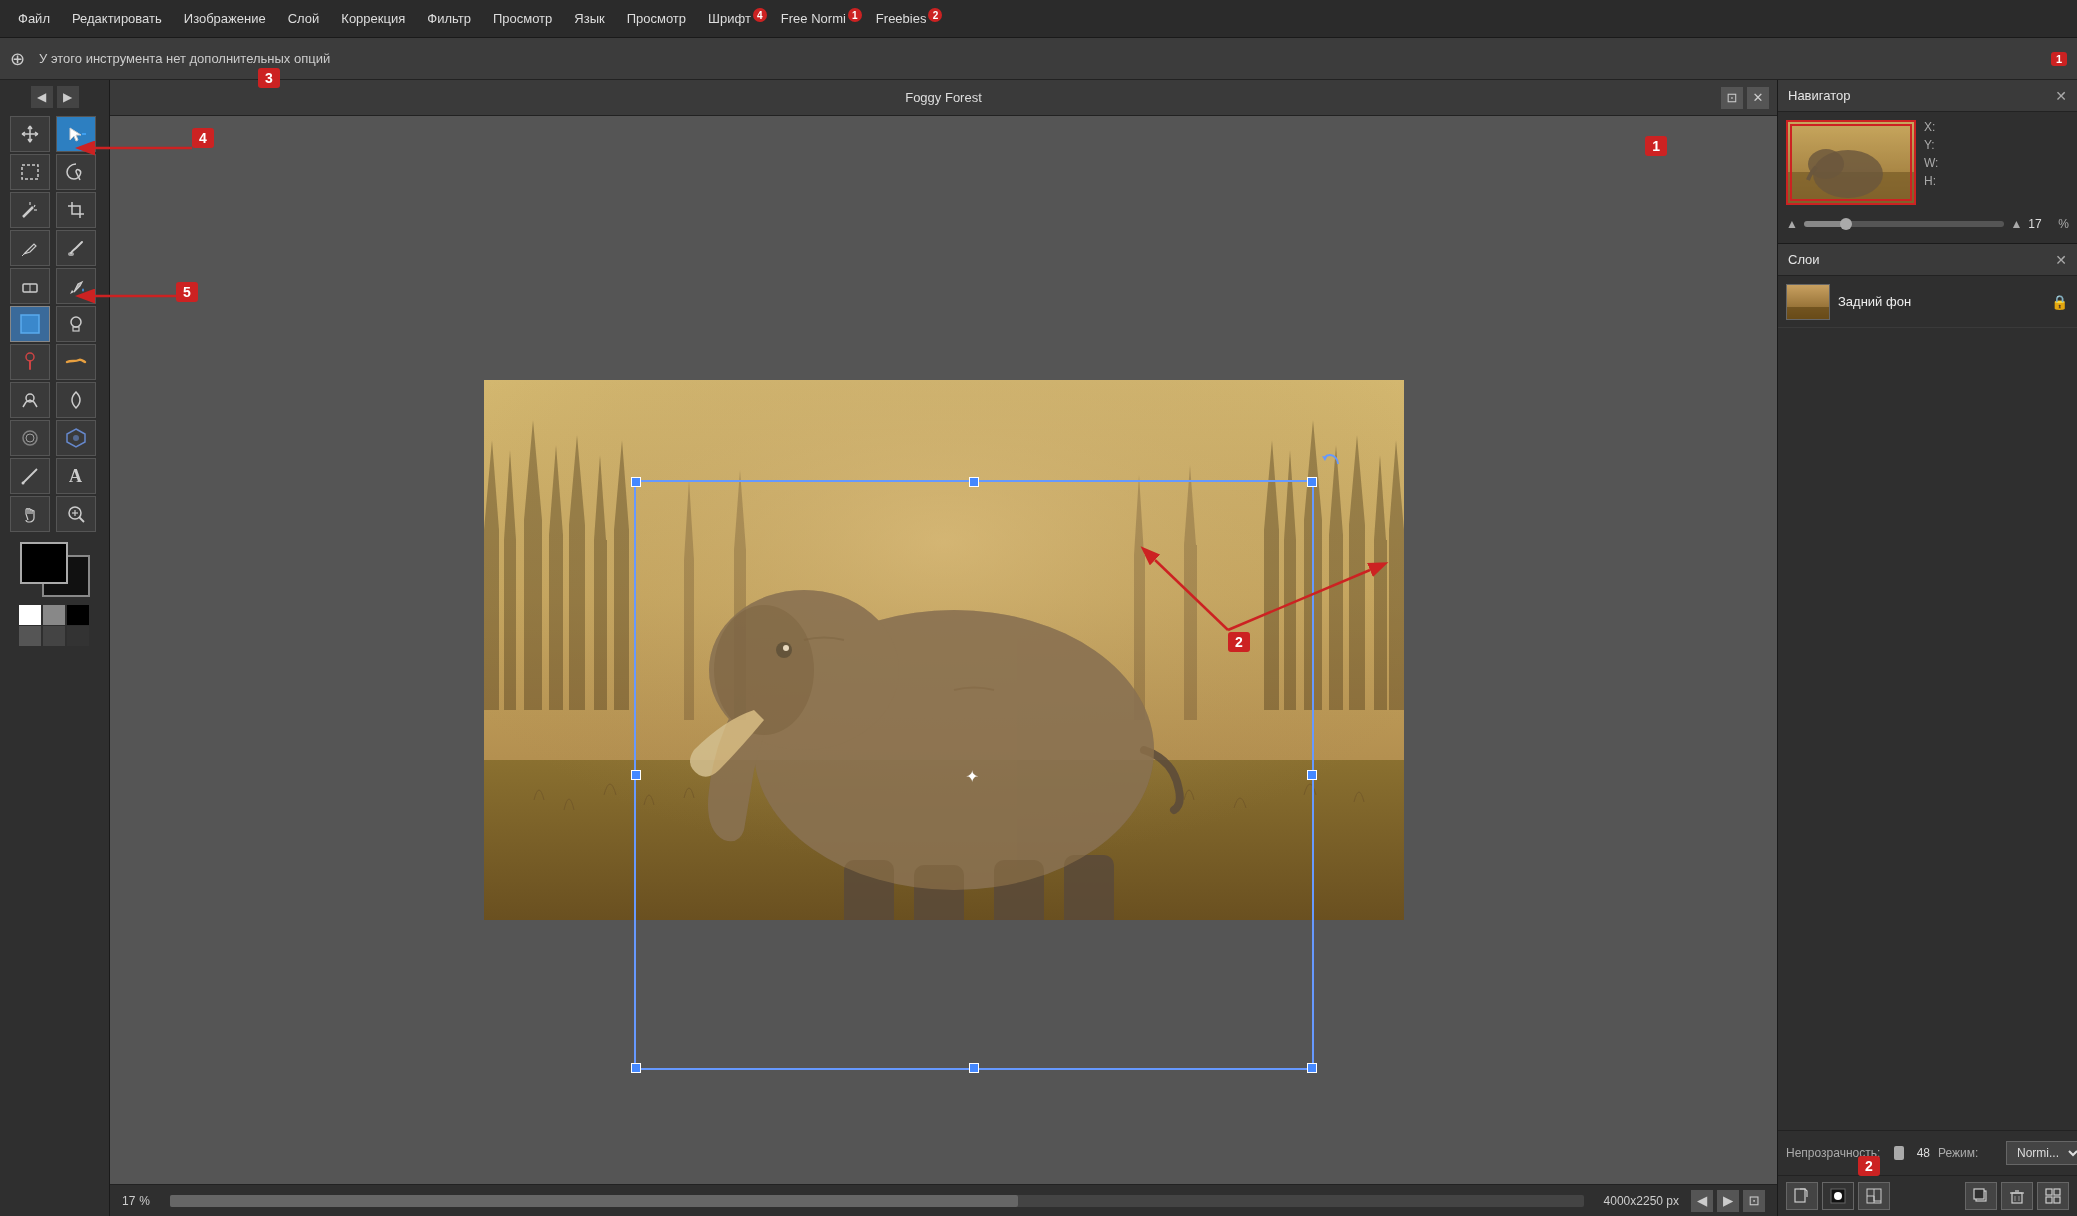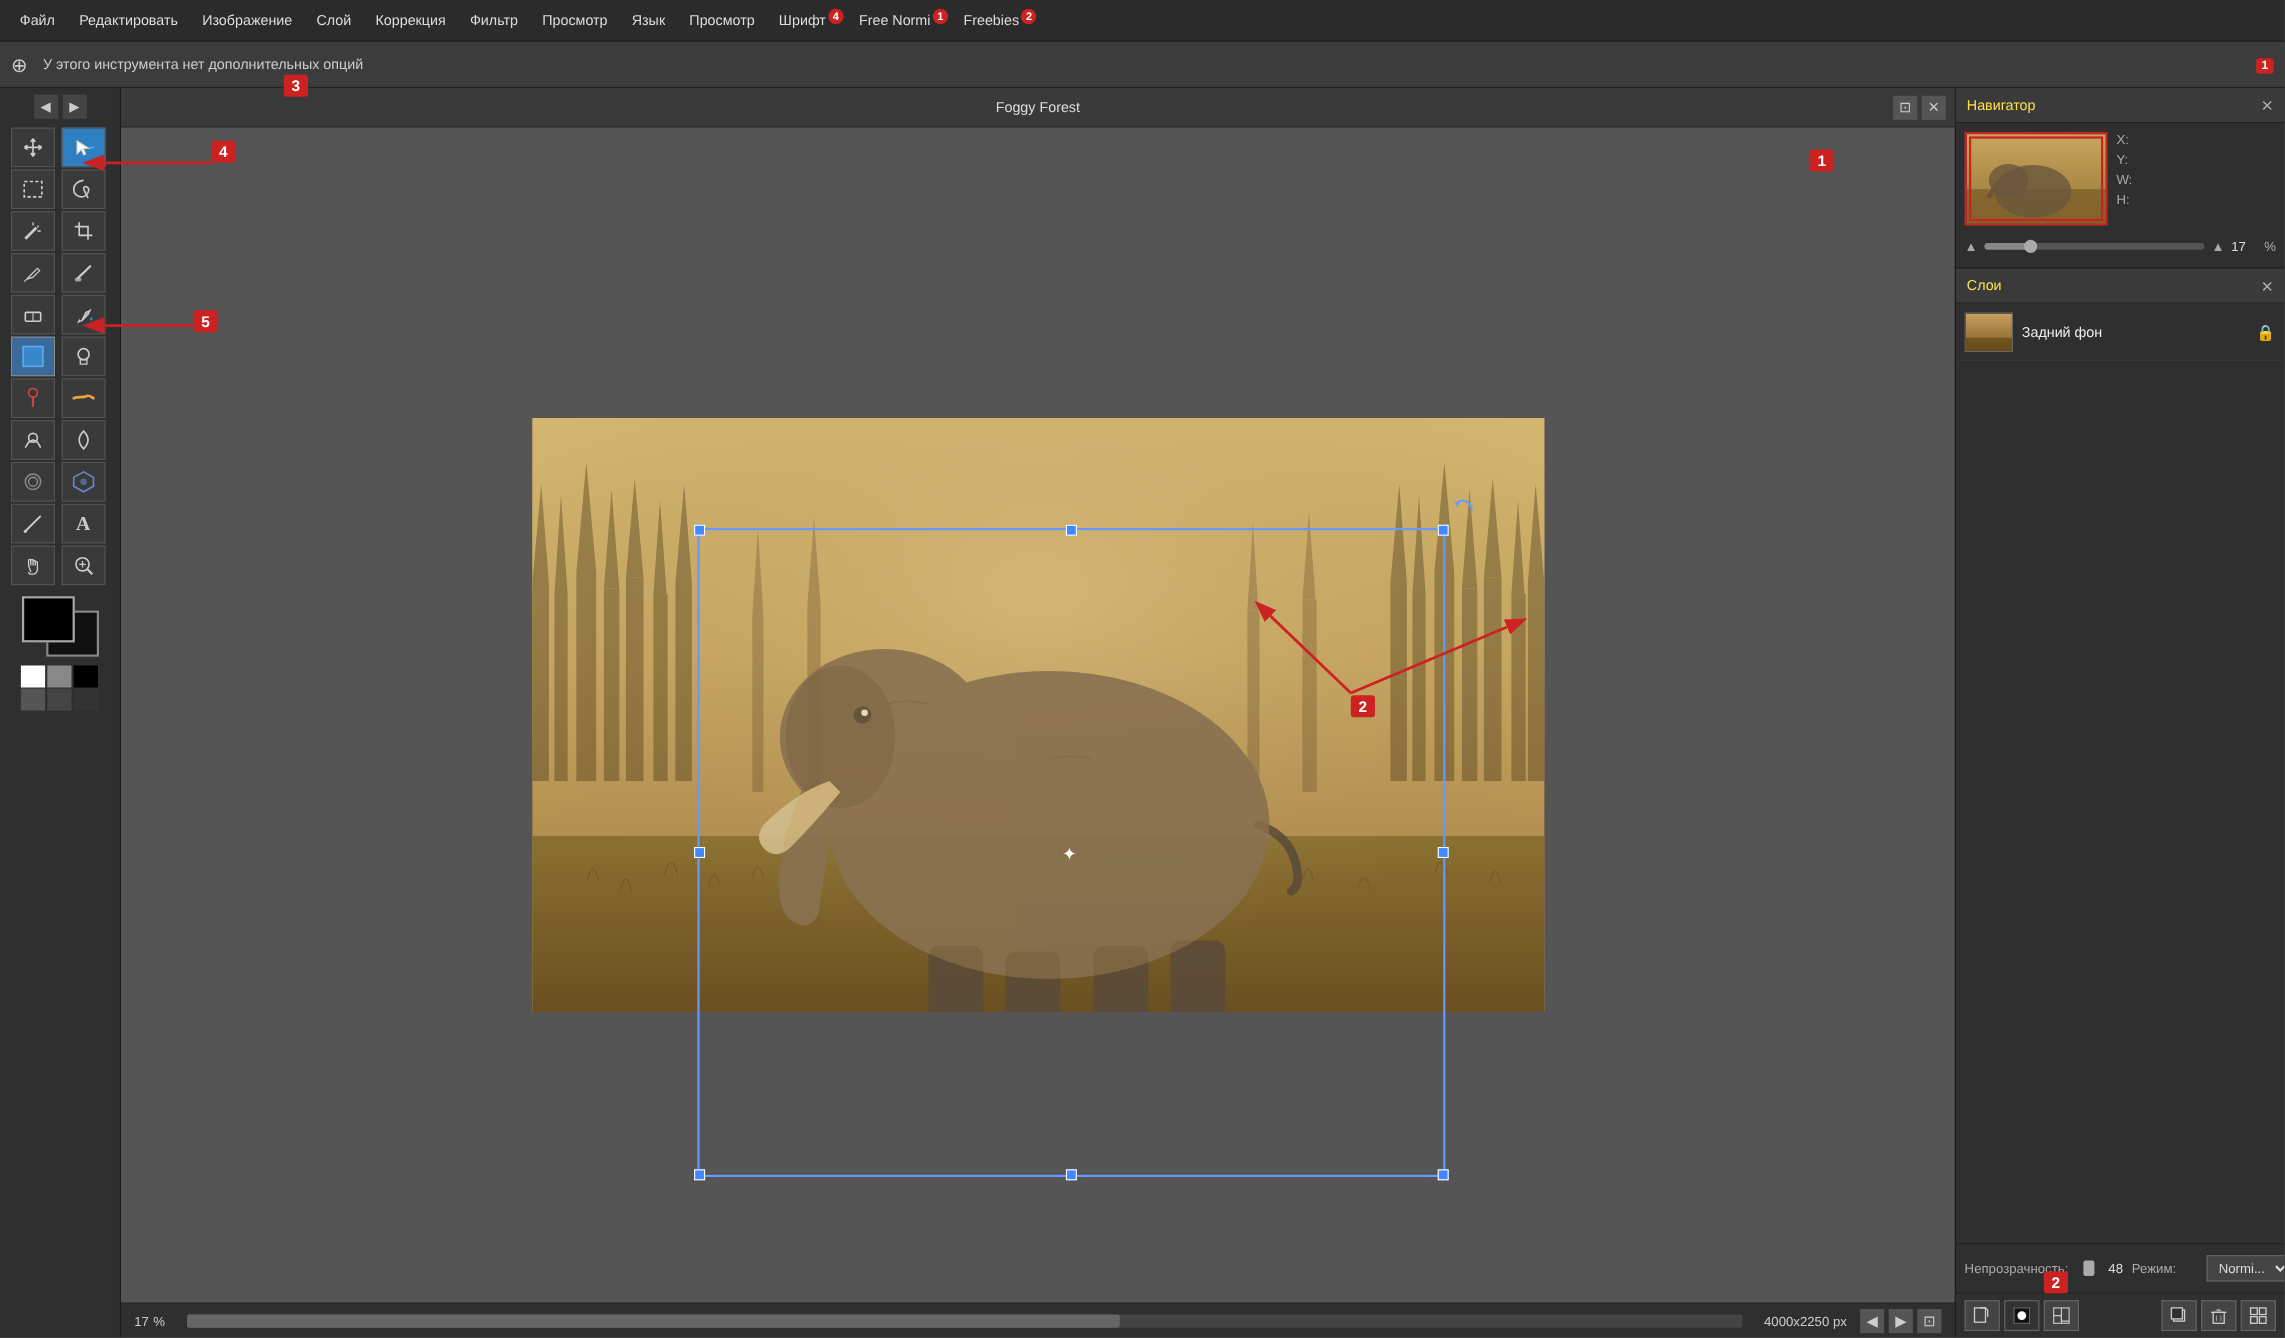--- a/index.html
+++ b/index.html
@@ -324,21 +324,21 @@
     .panel-header {
       background: #3a3a3a;
       height: 32px;
       display: flex;
       align-items: center;
       justify-content: space-between;
       padding: 0 10px;
       border-bottom: 1px solid #222;
     }
     .panel-title {
-      color: #fde047;
+      color: #e5e5e5;
       font-size: 13px;
     }
     .panel-close {
       background: none;
       border: none;
       color: #aaa;
       cursor: pointer;
       font-size: 14px;
     }
     .navigator-content {

